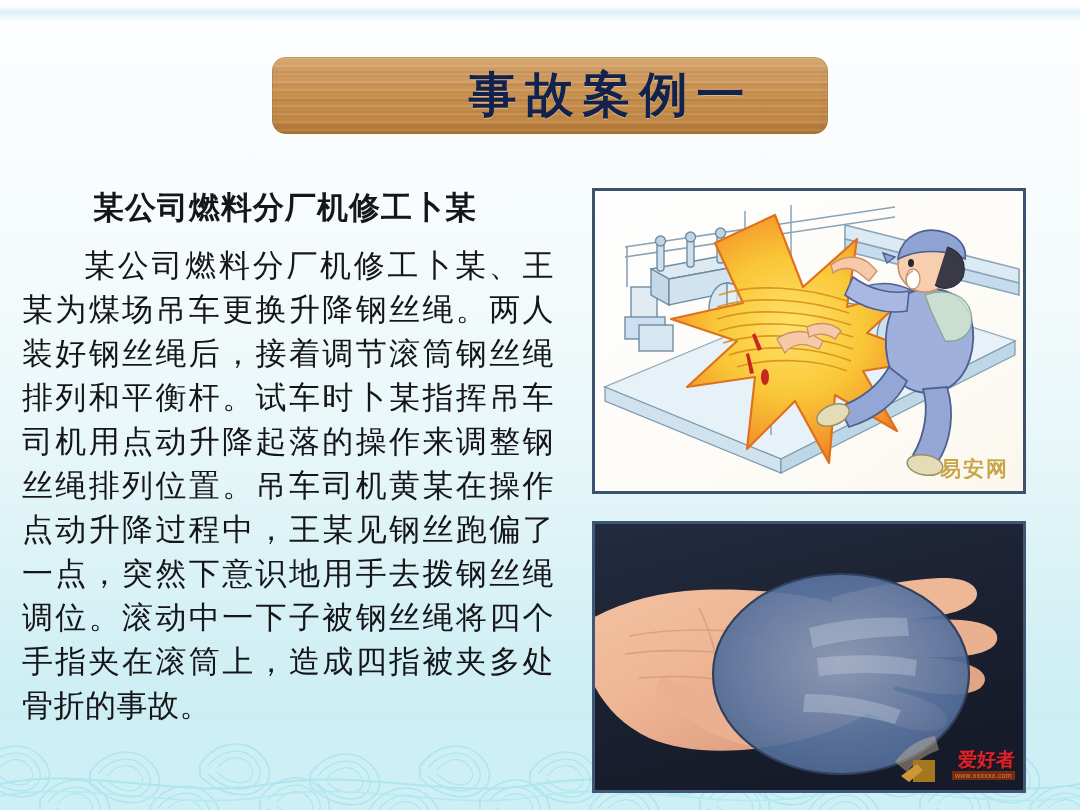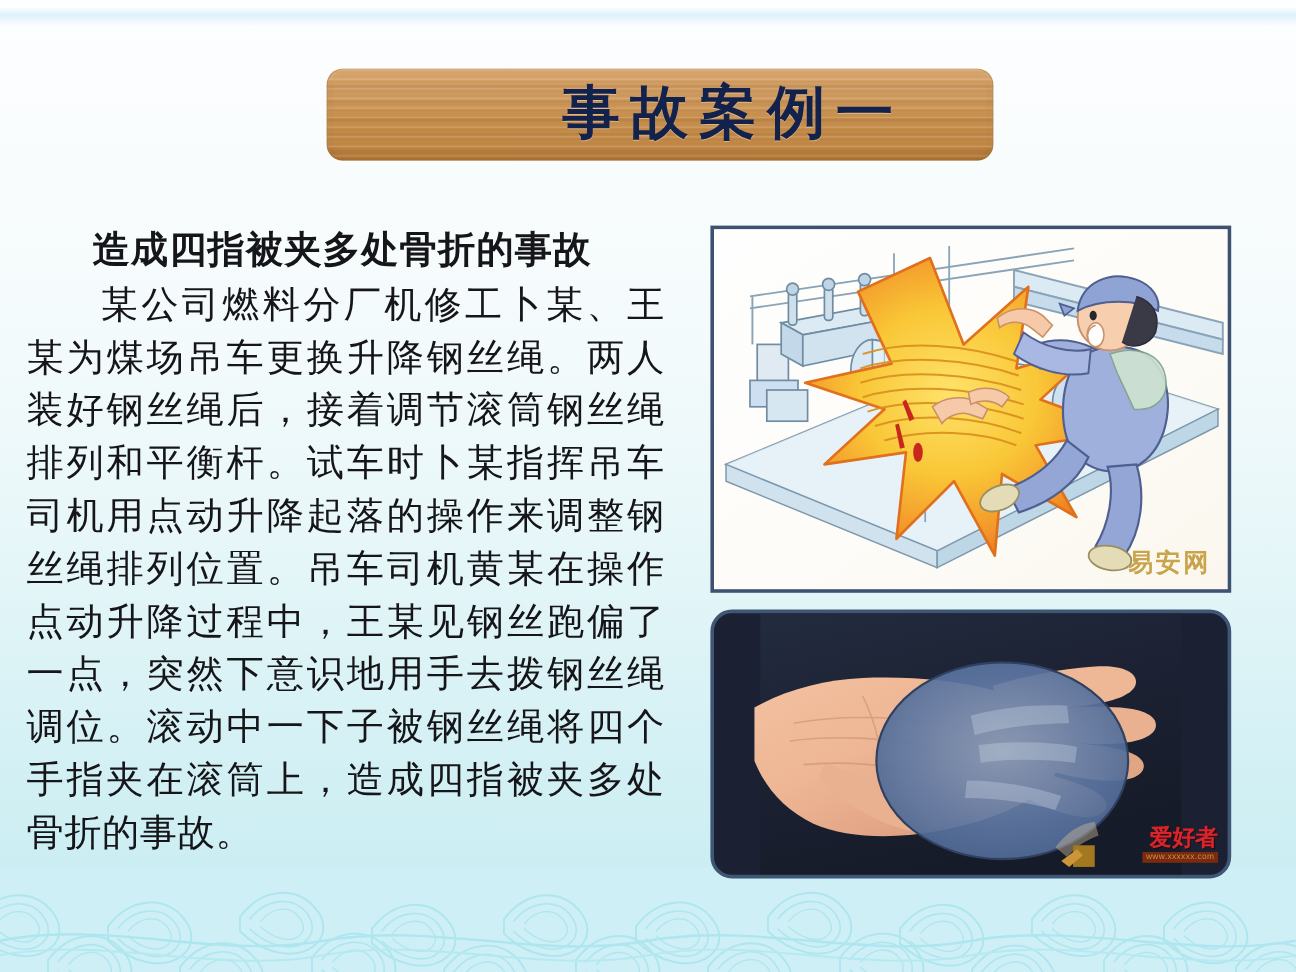--- a/index.html
+++ b/index.html
@@ -127,21 +127,21 @@
     font-size: 31px;
     font-weight: 700;
     color: #16161a;
     text-align: center;
     letter-spacing: 1px;
     line-height: 1.28;
     padding-right: 6px;
     font-family: "Liberation Serif", "DejaVu Serif", serif;
   }
   .case-body {
-    margin-top: 4px;
+    margin-top: 16px;
     font-size: 31px;
     line-height: 1.42;
     color: #16161a;
     text-align: justify;
     text-align-last: left;
     text-indent: 62px;
     letter-spacing: 0.5px;
     padding: 0 14px 0 14px;
     font-family: "Liberation Serif", "DejaVu Serif", serif;
   }
@@ -155,26 +155,25 @@
     overflow: hidden;
   }
   .frame-illustration {
     left: 592px;
     top: 188px;
     width: 434px;
     height: 306px;
   }
   .frame-photo {
     left: 592px;
-    top: 508px;
+    top: 521px;
     width: 434px;
-    height: 224px;
+    height: 272px;
     border-color: #3f5674;
     background: #1b2133;
-    border-radius: 18px;
   }
   .frame svg { display: block; width: 100%; height: 100%; }
 
   .watermark-illu {
     position: absolute;
     right: 14px;
     bottom: 8px;
     font-size: 21px;
     font-weight: 700;
     letter-spacing: 2px;
@@ -251,21 +250,21 @@
       <path d="M0,62 C90,44 180,78 270,62 C360,46 450,78 540,62 C630,46 720,78 810,62 C900,46 990,78 1080,62" fill="none" stroke="#aee6ef" stroke-width="2"></path>
       <path d="M0,74 C90,58 180,90 270,74 C360,58 450,90 540,74 C630,58 720,90 810,74 C900,58 990,90 1080,74" fill="none" stroke="#b5e9f1" stroke-width="1.6"></path>
     </svg>
   </div>
 
   <div class="plaque">
     <div class="plaque-title">事故案例一</div>
   </div>
 
   <div class="text-col">
-    <div class="case-heading">造成四指被夹多处骨折的事故</div>
+    <div class="case-heading">某公司燃料分厂机修工卜某</div>
     <div class="case-body">某公司燃料分厂机修工卜某、王某为煤场吊车更换升降钢丝绳。两人装好钢丝绳后，接着调节滚筒钢丝绳排列和平衡杆。试车时卜某指挥吊车司机用点动升降起落的操作来调整钢丝绳排列位置。吊车司机黄某在操作点动升降过程中，王某见钢丝跑偏了一点，突然下意识地用手去拨钢丝绳调位。滚动中一下子被钢丝绳将四个手指夹在滚筒上，造成四指被夹多处骨折的事故。</div>
   </div>
 
   <div class="frame frame-illustration">
     <svg viewBox="0 0 428 300" xmlns="http://www.w3.org/2000/svg">
       <defs>
         <linearGradient id="bgIllu" x1="0" y1="0" x2="1" y2="1">
           <stop offset="0%" stop-color="#fefefe"></stop>
           <stop offset="55%" stop-color="#fdfcf8"></stop>
           <stop offset="100%" stop-color="#fbf7ee"></stop>

